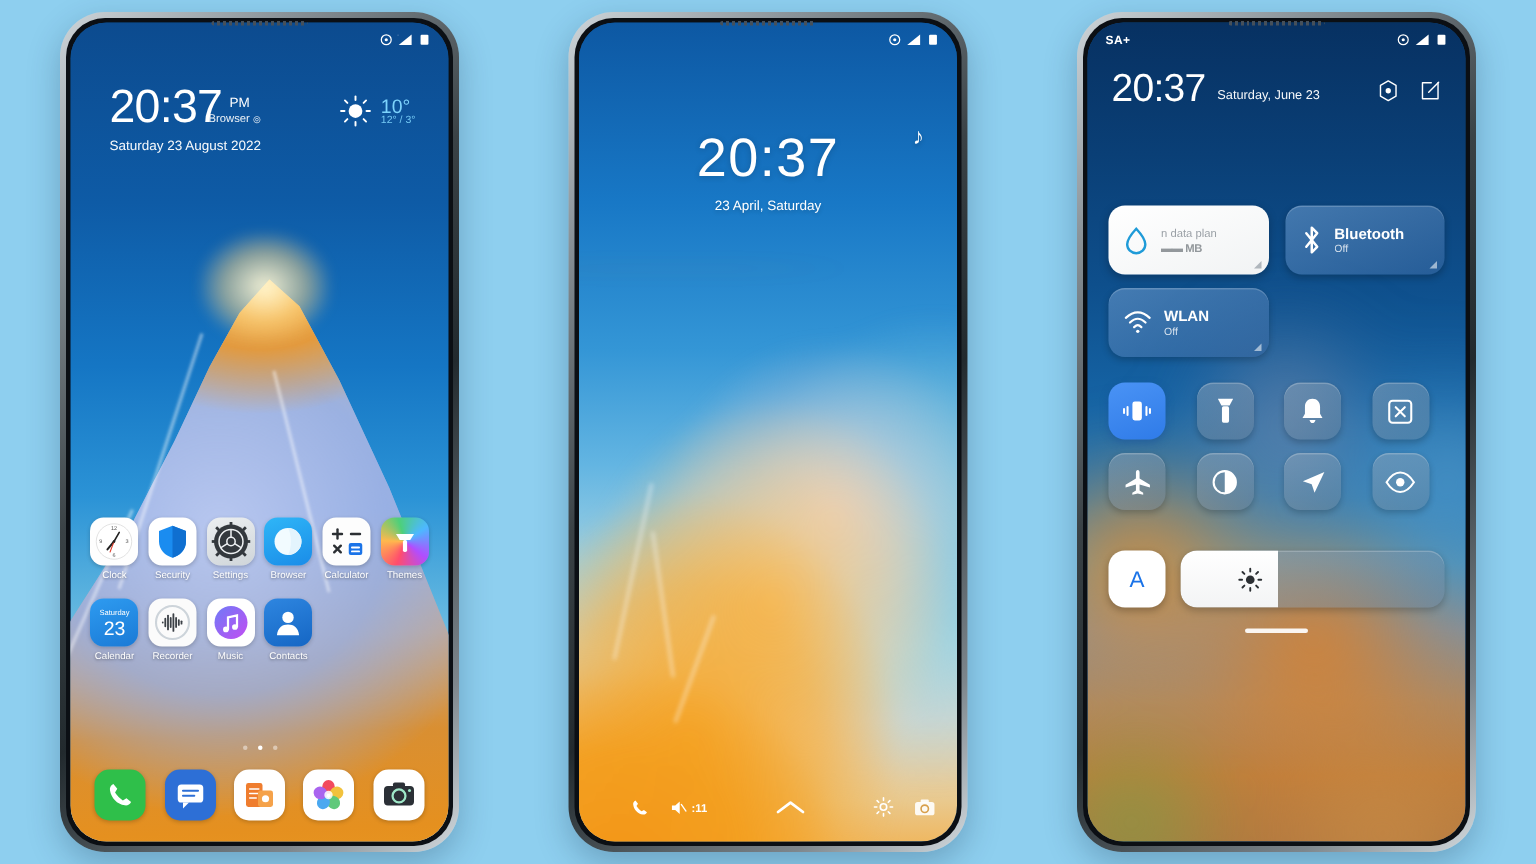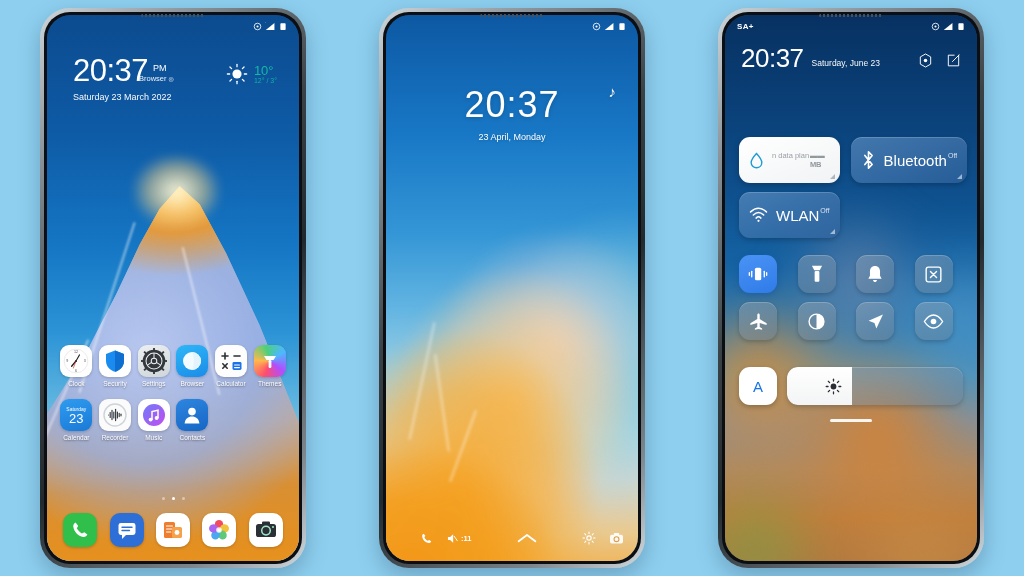--- a/index.html
+++ b/index.html
@@ -123,21 +123,21 @@
   .sb-right svg { display:block; }
 
   
   .w1-clock { position:absolute; left:26px; top:40px; color:#fff; z-index:20; }
   .w1-time { font-size:31px; font-weight:300; line-height:1; letter-spacing:-.5px; }
   .w1-ampm { font-size:9px; font-weight:500; margin-left:5px; vertical-align:10px; }
   .w1-city { font-size:7.5px; opacity:.92; margin-top:2px; margin-left:66px; margin-top:-12px; }
   .w1-date { font-size:9px; margin-top:9px; opacity:.97; }
   .w1-weather {
     position:absolute; right:22px; top:48px; z-index:20;
-    display:flex; align-items:center; gap:6px; color:#14b8a6;
+    display:flex; align-items:center; gap:6px; color:#7dd3fc;
   }
   .w1-temp { font-size:13px; font-weight:500; line-height:1.05; }
   .w1-range { font-size:7px; opacity:.92; }
 
   
   .appgrid {
     position:absolute; left:10px; right:10px; top:330px; z-index:20;
     display:grid; grid-template-columns:repeat(6,1fr); row-gap:12px;
   }
   .app { display:flex; flex-direction:column; align-items:center; gap:3px; }
@@ -190,22 +190,22 @@
     display:flex; align-items:center; gap:8px; padding:0 10px;
     background:linear-gradient(160deg, rgba(96,146,198,.66), rgba(52,102,160,.62));
     box-shadow:0 2px 5px rgba(0,0,0,.22), inset 0 1px 0 rgba(255,255,255,.18);
     color:#fff;
   }
   .tile.light {
     background:linear-gradient(160deg,#ffffff,#f1f3f4);
     color:#6c7075;
     box-shadow:0 2px 6px rgba(0,0,0,.25);
   }
-  .tile-txt { display:flex; flex-direction:row; gap:1px; overflow:hidden; }
-  .tile-title { font-size:15px; font-weight:normal; white-space:nowrap; }
+  .tile-txt { display:flex; flex-direction:column; gap:1px; overflow:hidden; }
+  .tile-title { font-size:10px; font-weight:bold; white-space:nowrap; }
   .tile.light .tile-title { font-size:7.5px; font-weight:normal; color:#9aa0a6; }
   .tile-sub { font-size:7px; opacity:.8; }
   .tile.light .tile-sub { font-size:7.5px; color:#7a8085; font-weight:bold; letter-spacing:-.3px;}
   .corner {
     position:absolute; right:5px; bottom:4px; width:0; height:0;
     border-left:5px solid transparent; border-bottom:5px solid rgba(255,255,255,.55);
   }
   .tile.light .corner { border-bottom-color:rgba(130,140,150,.6); }
 
   .cc-toggles {
@@ -282,21 +282,21 @@
                 <rect x="1.5" y="1.5" width="7" height="9" rx="1" fill="#fff"></rect>
               </svg>
           </span>
         </div>
 
         <div class="w1-clock">
           <div>
             <span class="w1-time">20:37</span><span class="w1-ampm">PM</span>
           </div>
           <div class="w1-city"><span>Browser</span> <span style="font-size:6px;">◎</span></div>
-          <div class="w1-date">Saturday 23  March 2022</div>
+          <div class="w1-date">Saturday 23  August 2022</div>
         </div>
 
         <div class="w1-weather">
           <svg width="22" height="22" viewBox="0 0 24 24">
             <circle cx="12" cy="12" r="5" fill="#fff"></circle>
             <g stroke="#fff" stroke-width="1.4" stroke-linecap="round">
               <line x1="12" y1="1.5" x2="12" y2="4"></line>
                 <line x1="12" y1="20" x2="12" y2="22.5"></line>
               <line x1="1.5" y1="12" x2="4" y2="12"></line>
                 <line x1="20" y1="12" x2="22.5" y2="12"></line>
@@ -551,21 +551,21 @@
             <svg width="8" height="9" viewBox="0 0 10 12">
                 <rect x="1.5" y="1.5" width="7" height="9" rx="1" fill="#fff"></rect>
               </svg>
           </span>
         </div>
 
         <div class="lock-music">♪</div>
 
         <div class="lock-clock">
           <div class="lock-time">20:37</div>
-          <div class="lock-date">23 April, Monday</div>
+          <div class="lock-date">23 April, Saturday</div>
         </div>
 
         <div class="lock-bottom">
           <div class="lb-left">
             <svg width="13" height="13" viewBox="0 0 20 20">
                 <path d="M5.6 2.6 C4 3.4 3 5 3.3 6.8 C4.2 12.2 8 16 13.2 16.9 C15 17.2 16.6 16.2 17.4 14.6 L14.3 12.2 L11.9 13.6 C10 12.4 8 10.3 6.7 8.3 L8.2 5.9 Z" fill="#fff"></path>
               </svg>
             <span style="display:flex; align-items:center;">
               <svg width="13" height="13" viewBox="0 0 20 20">
                   <path d="M3 7.6 h3.4 L11 3.6 v12.8 L6.4 12.4 H3 Z" fill="#fff"></path>

